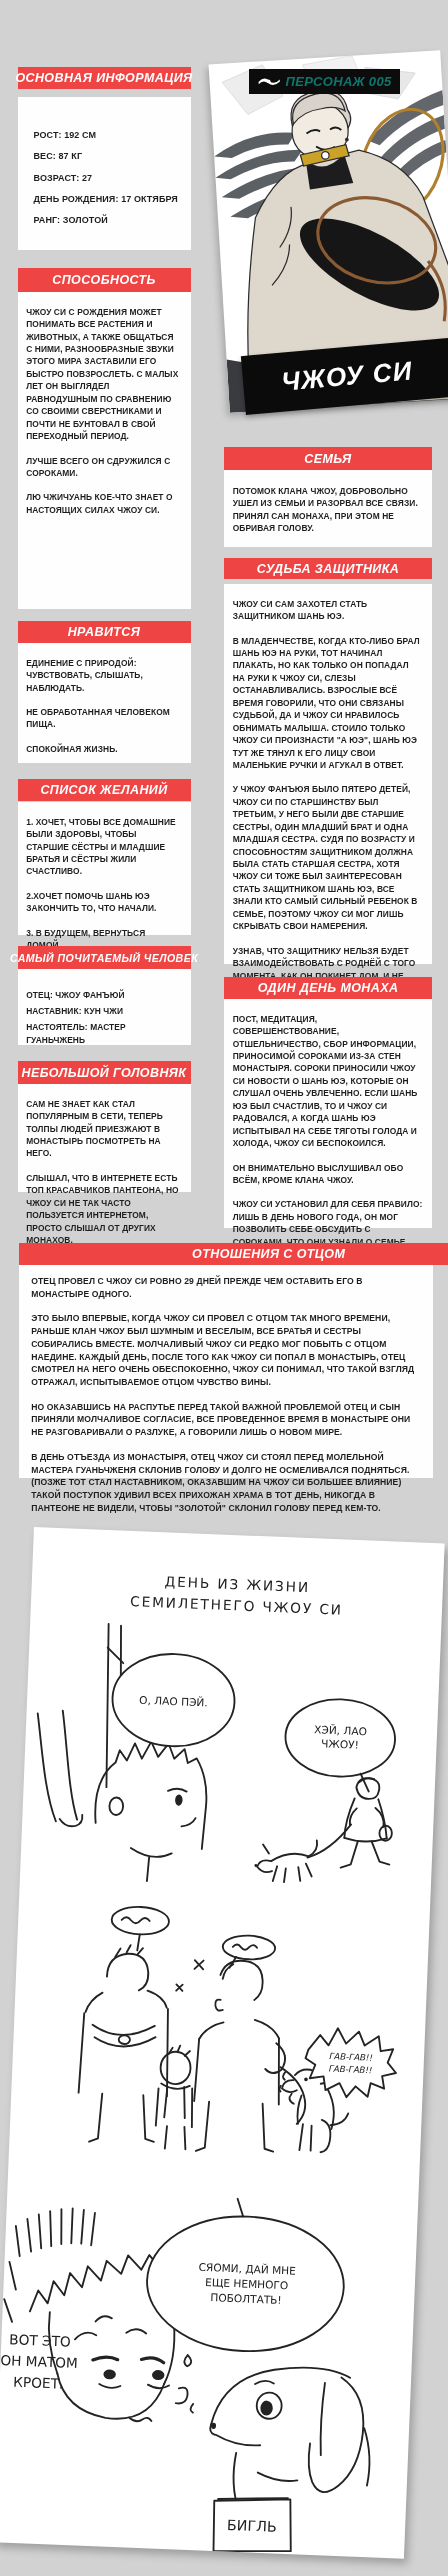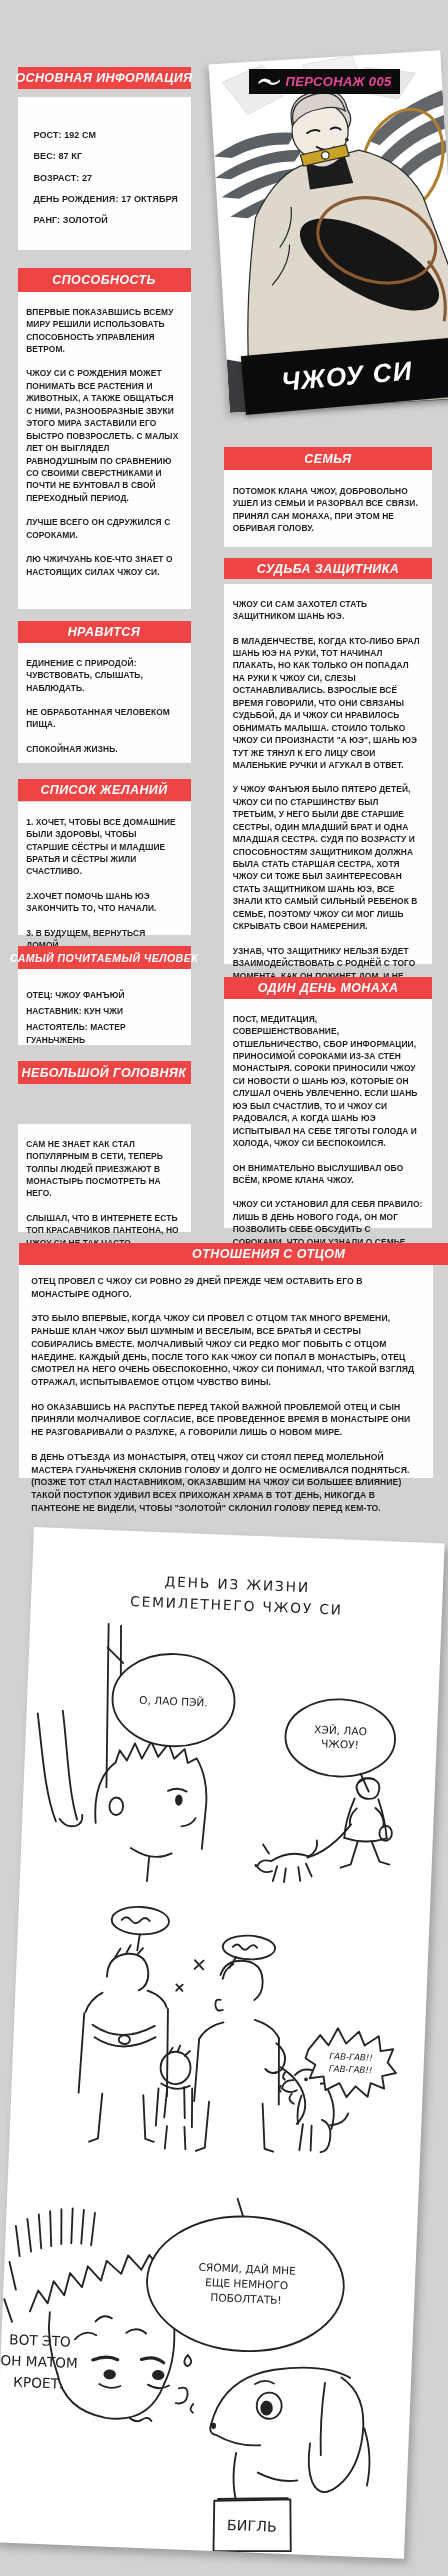--- a/index.html
+++ b/index.html
@@ -14,21 +14,21 @@
   .card p{margin:0 0 12px 0;}
   .info-card{padding:32px 11.2px 11.2px 16px;font-size:9px;}
   .info-card .row{margin-bottom:8px;}
   .tight p{margin:0 0 3.7px 0;}
   .wide-card{font-size:8.6px;}
   
   #art-sheet{position:absolute;left:219px;top:57px;width:232px;height:349px;background:#fff;
              transform:rotate(-3.5deg);box-shadow:-2.5px 3.7px 7.5px rgba(0,0,0,.22);z-index:1;overflow:hidden;}
   #badge{position:absolute;left:249px;top:69px;width:151px;height:25px;background:#0c0c0c;
          display:flex;align-items:center;justify-content:center;gap:5.6px;z-index:4;}
-  #badge .lbl{color:#ec4899;font-weight:bold;font-style:italic;font-size:13px;letter-spacing:0.3px;}
+  #badge .lbl{color:#0f766e;font-weight:bold;font-style:italic;font-size:13px;letter-spacing:0.3px;}
   #name-plate{position:absolute;left:243px;top:347px;width:208px;height:59px;background:#0b0b0b;
               transform:rotate(-5deg);display:flex;align-items:center;justify-content:center;
               z-index:4;box-shadow:0 2.5px 5px rgba(0,0,0,.25);}
   #name-plate .nm{color:#fff;font-weight:bold;font-style:italic;font-size:26px;letter-spacing:1.2px;}
   
   #comic-sheet{position:absolute;left:34px;top:1527px;width:411px;height:1016px;background:#fff;
                transform:rotate(2.3deg);transform-origin:top left;
                box-shadow:3.7px 5px 8.7px rgba(0,0,0,.25);z-index:2;}
   #comic-sheet svg{display:block;width:411px;height:1016px;}
   .ct{font-family:"DejaVu Sans",sans-serif;fill:#202020;}
@@ -95,21 +95,20 @@
     <div class="row">ВЕС: 87 КГ</div>
     <div class="row">ВОЗРАСТ: 27</div>
     <div class="row">ДЕНЬ РОЖДЕНИЯ: 17 ОКТЯБРЯ</div>
     <div class="row">РАНГ: ЗОЛОТОЙ</div>
   </div>
 
   <div class="hdr" style="left:17.5px;top:268px;width:173px;height:24px;">
     <span>СПОСОБНОСТЬ</span>
     </div>
   <div class="card" style="left:17.5px;top:292px;width:173px;height:317px;">
-    <p>ВПЕРВЫЕ ПОКАЗАВШИСЬ ВСЕМУ МИРУ РЕШИЛИ ИСПОЛЬЗОВАТЬ СПОСОБНОСТЬ УПРАВЛЕНИЯ ВЕТРОМ.</p>
     <p>ЧЖОУ СИ С РОЖДЕНИЯ МОЖЕТ ПОНИМАТЬ ВСЕ РАСТЕНИЯ И ЖИВОТНЫХ, А ТАКЖЕ ОБЩАТЬСЯ С НИМИ, РАЗНООБРАЗНЫЕ ЗВУКИ ЭТОГО МИРА ЗАСТАВИЛИ ЕГО БЫСТРО ПОВЗРОСЛЕТЬ. С МАЛЫХ ЛЕТ ОН ВЫГЛЯДЕЛ РАВНОДУШНЫМ ПО СРАВНЕНИЮ СО СВОИМИ СВЕРСТНИКАМИ И ПОЧТИ НЕ БУНТОВАЛ В СВОЙ ПЕРЕХОДНЫЙ ПЕРИОД.</p>
     <p>ЛУЧШЕ ВСЕГО ОН СДРУЖИЛСЯ С СОРОКАМИ.</p>
     <p>ЛЮ ЧЖИЧУАНЬ КОЕ-ЧТО ЗНАЕТ О НАСТОЯЩИХ СИЛАХ ЧЖОУ СИ.</p>
   </div>
 
   <div class="hdr" style="left:17.5px;top:621px;width:173px;height:22.4px;">
     <span>НРАВИТСЯ</span>
     </div>
   <div class="card" style="left:17.5px;top:643px;width:173px;height:120px;">
     <p>ЕДИНЕНИЕ С ПРИРОДОЙ: ЧУВСТВОВАТЬ, СЛЫШАТЬ, НАБЛЮДАТЬ.</p>
@@ -131,21 +130,21 @@
     </div>
   <div class="card tight" style="left:17.5px;top:969px;width:173px;height:76px;padding-top:20px;">
     <p>ОТЕЦ: ЧЖОУ ФАНЪЮЙ</p>
     <p>НАСТАВНИК: КУН ЧЖИ</p>
     <p>НАСТОЯТЕЛЬ: МАСТЕР ГУАНЬЧЖЕНЬ</p>
   </div>
 
   <div class="hdr" style="left:17.5px;top:1061px;width:173px;height:23px;">
     <span>НЕБОЛЬШОЙ ГОЛОВНЯК</span>
     </div>
-  <div class="card" style="left:17.5px;top:1084px;width:173px;height:108px;margin-top:40px;">
+  <div class="card" style="left:17.5px;top:1084px;width:173px;height:108px;">
     <p>САМ НЕ ЗНАЕТ КАК СТАЛ ПОПУЛЯРНЫМ В СЕТИ, ТЕПЕРЬ ТОЛПЫ ЛЮДЕЙ ПРИЕЗЖАЮТ В МОНАСТЫРЬ ПОСМОТРЕТЬ НА НЕГО.</p>
     <p>СЛЫШАЛ, ЧТО В ИНТЕРНЕТЕ ЕСТЬ ТОП КРАСАВЧИКОВ ПАНТЕОНА, НО ЧЖОУ СИ НЕ ТАК ЧАСТО ПОЛЬЗУЕТСЯ ИНТЕРНЕТОМ, ПРОСТО СЛЫШАЛ ОТ ДРУГИХ МОНАХОВ.</p>
   </div>
 
   <div class="hdr" style="left:224px;top:447px;width:208px;height:23px;">
     <span>СЕМЬЯ</span>
     </div>
   <div class="card" style="left:224px;top:470px;width:208px;height:77px;padding-top:15px;">
     <p>ПОТОМОК КЛАНА ЧЖОУ, ДОБРОВОЛЬНО УШЕЛ ИЗ СЕМЬИ И РАЗОРВАЛ ВСЕ СВЯЗИ. ПРИНЯЛ САН МОНАХА, ПРИ ЭТОМ НЕ ОБРИВАЯ ГОЛОВУ.</p>
   </div>

